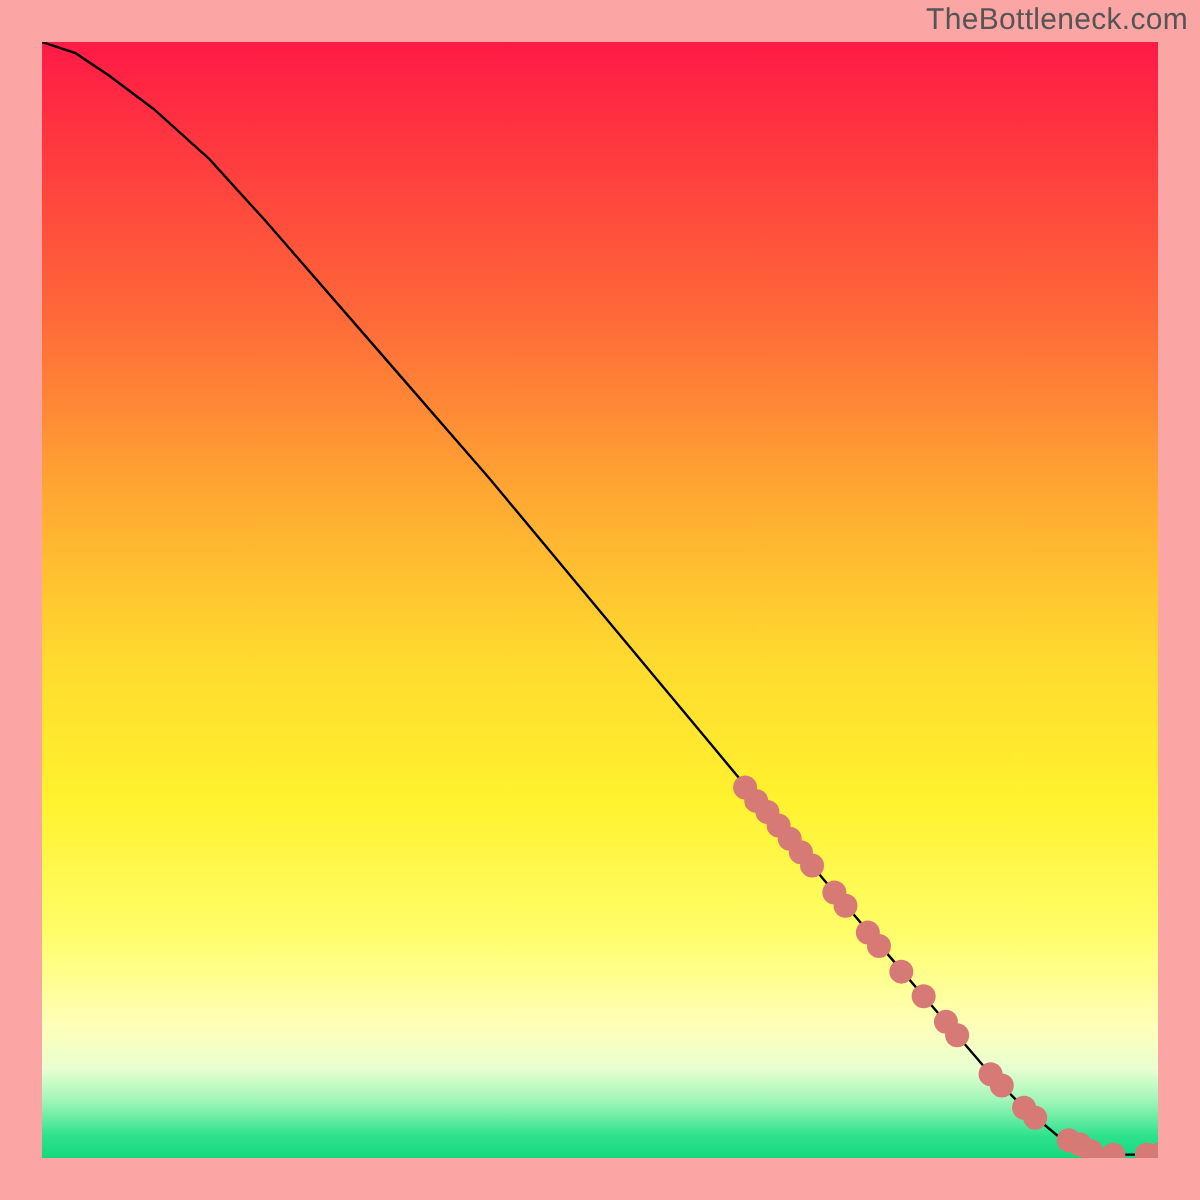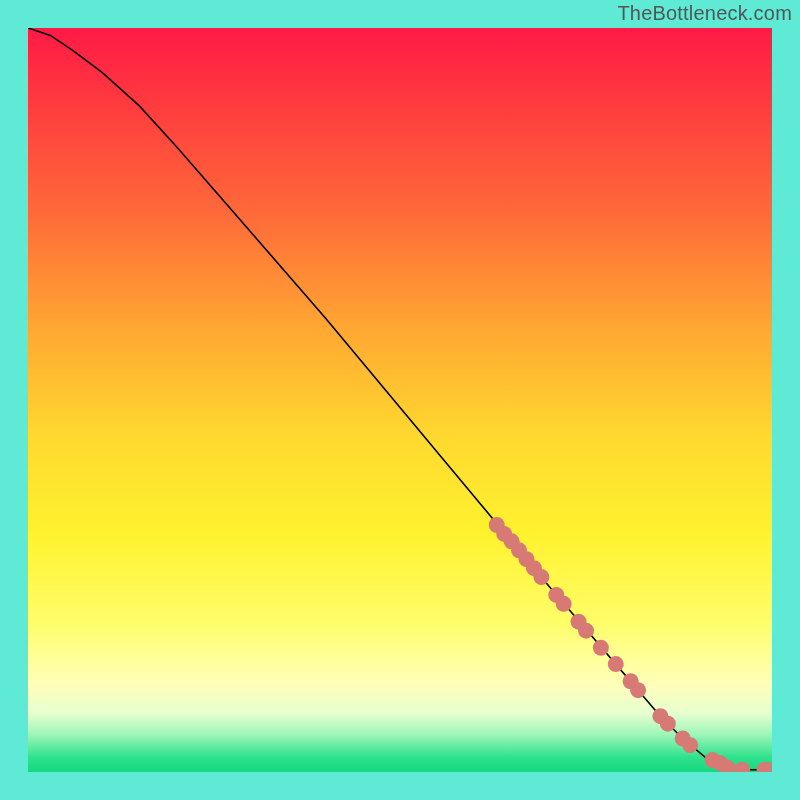--- a/index.html
+++ b/index.html
@@ -8,21 +8,21 @@
     width: 800px;
     height: 800px;
     background: #000;
     overflow: hidden;
     font-family: Arial, Helvetica, sans-serif;
   }
   .frame {
     position: relative;
     width: 800px;
     height: 800px;
-    background: #5eead4;
+    background: #fca5a5;
   }
   .watermark {
     position: absolute;
     top: 2px;
     right: 8px;
     color: #555;
     font-size: 20px;
     font-weight: 500;
     letter-spacing: 0.2px;
     z-index: 30;

